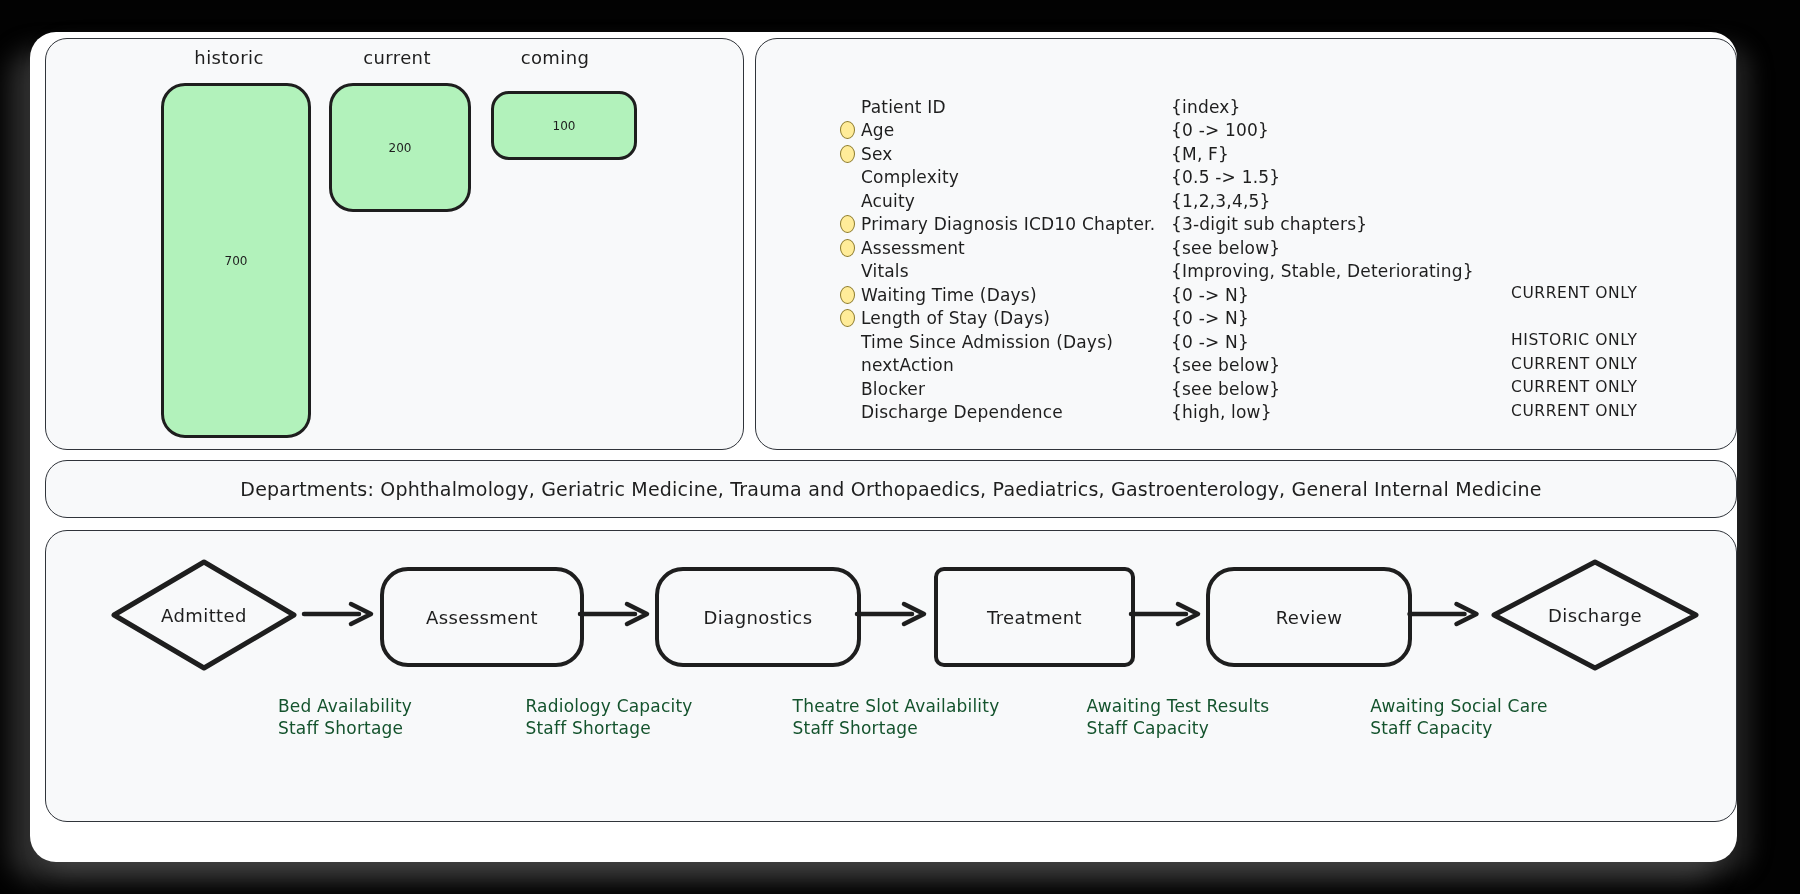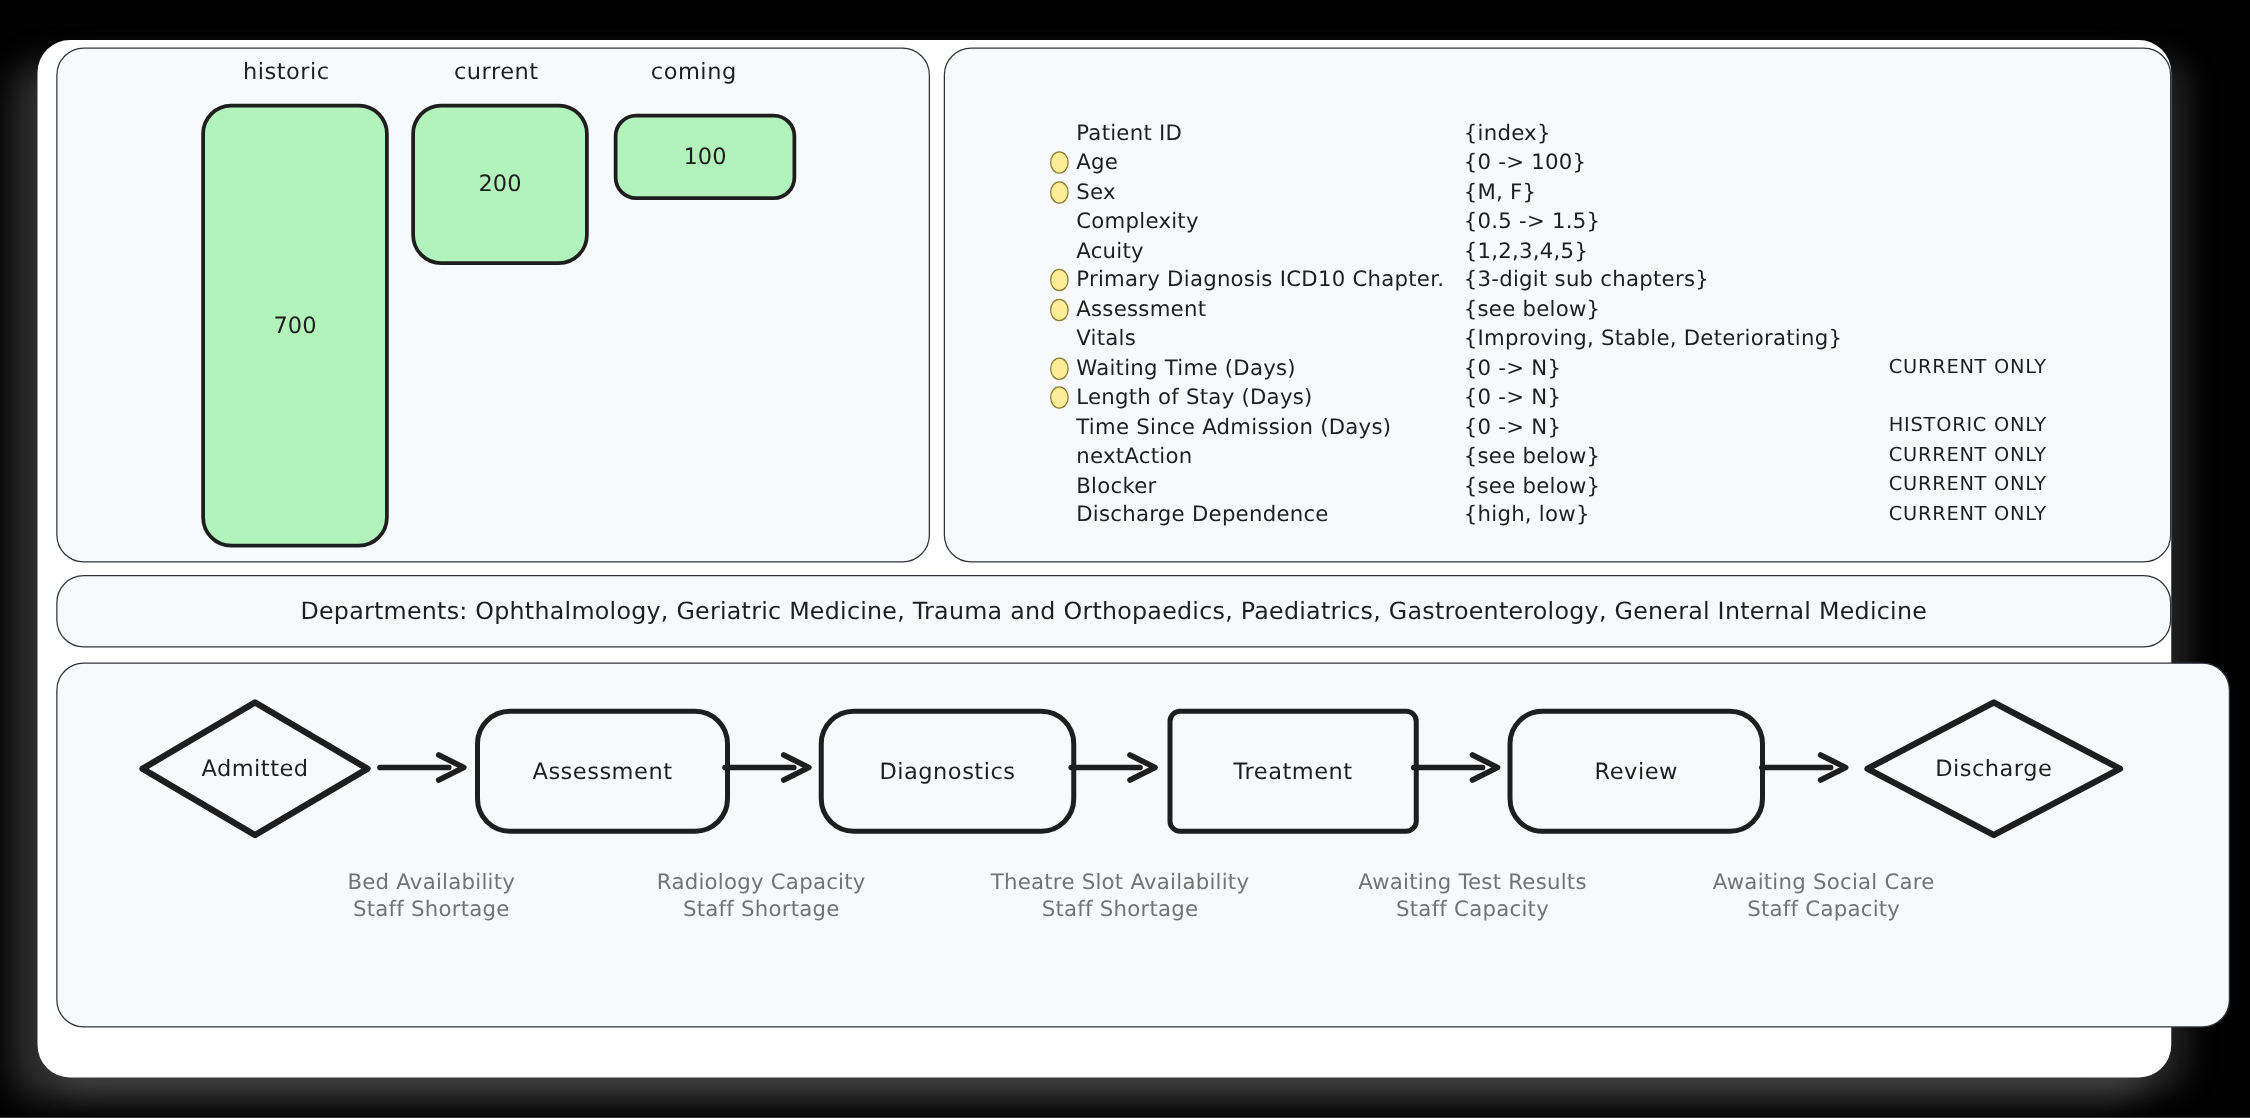--- a/index.html
+++ b/index.html
@@ -6,47 +6,47 @@
   #stage{position:relative;width:1800px;height:894px;background:#020202;overflow:hidden;
          font-family:"DejaVu Sans","Liberation Sans",sans-serif;color:#1e1e1e;}
   #card{position:absolute;left:30px;top:32px;width:1707px;height:830px;background:#ffffff;
         border-radius:26px;
         box-shadow:-20px 18px 26px rgba(120,120,120,.38), 14px 12px 22px rgba(70,70,70,.45);}
   .panel{position:absolute;background:#f8f9fa;border:1.6px solid #30343a;border-radius:22px;}
   
   #panel-stock{left:45px;top:38px;width:697px;height:410px;}
   .stock-label{position:absolute;top:8px;transform:translateX(-50%);font-size:18px;letter-spacing:.4px;}
   .stock-box{position:absolute;background:#b2f2bb;border:3.6px solid #1e1e1e;border-radius:24px;
-             display:flex;align-items:center;justify-content:center;font-size:18px;}
+             display:flex;align-items:center;justify-content:center;font-size:12px;}
   #box-historic{left:115px;top:44px;width:144px;height:349px;}
   #box-current{left:283px;top:44px;width:136px;height:123px;}
   #box-coming{left:445px;top:52px;width:140px;height:63px;border-radius:18px;}
   
   #panel-attrs{left:755px;top:38px;width:980px;height:410px;}
   .attr-rows{position:absolute;left:84px;top:56px;right:12px;}
   .attr-row{display:flex;align-items:center;height:23.5px;font-size:17px;letter-spacing:.2px;}
   .bullet-col{width:21px;display:flex;align-items:center;}
   .bullet{width:13px;height:16px;border-radius:50%;background:#ffec99;border:1.5px solid #8d7b2c;}
   .bullet.none{visibility:hidden;}
   .attr-name{width:310px;white-space:nowrap;}
   .attr-value{width:340px;white-space:nowrap;}
   .attr-note{flex:1;white-space:nowrap;font-size:15.5px;letter-spacing:.6px;margin-top:44px;}
   
   #panel-depts{left:45px;top:460px;width:1690px;height:56px;display:flex;align-items:center;justify-content:center;}
   #dept-text{font-size:19px;letter-spacing:.2px;}
   
-  #panel-flow{left:45px;top:530px;width:1690px;height:290px;padding-left:47px;}
+  #panel-flow{left:45px;top:530px;width:1690px;height:290px;}
   .flow-node{position:absolute;top:36px;height:92px;border:4px solid #1e1e1e;border-radius:28px;
              display:flex;align-items:center;justify-content:center;font-size:18px;letter-spacing:.4px;background:transparent;}
   .diamond{position:absolute;top:25px;height:118px;}
   .diamond svg{position:absolute;left:0;top:0;}
   .diamond .dlabel{position:absolute;inset:0;display:flex;align-items:center;justify-content:center;
                    font-size:18px;letter-spacing:.4px;}
   .arrow{position:absolute;top:68px;height:30px;}
-  .blocker{position:absolute;top:164px;transform:translateX(-50%);text-align:center;color:#737373;
+  .blocker{position:absolute;top:164px;transform:translateX(-50%);color:#14532d;
            font-size:17px;line-height:22px;white-space:nowrap;letter-spacing:.2px;}
   svg .stroke{stroke:#1e1e1e;fill:none;stroke-linecap:round;stroke-linejoin:round;}
 </style>
 </head>
 <body>
 
 <div id="stage">
   <div id="card"></div>
 
   <div id="panel-stock" class="panel">

